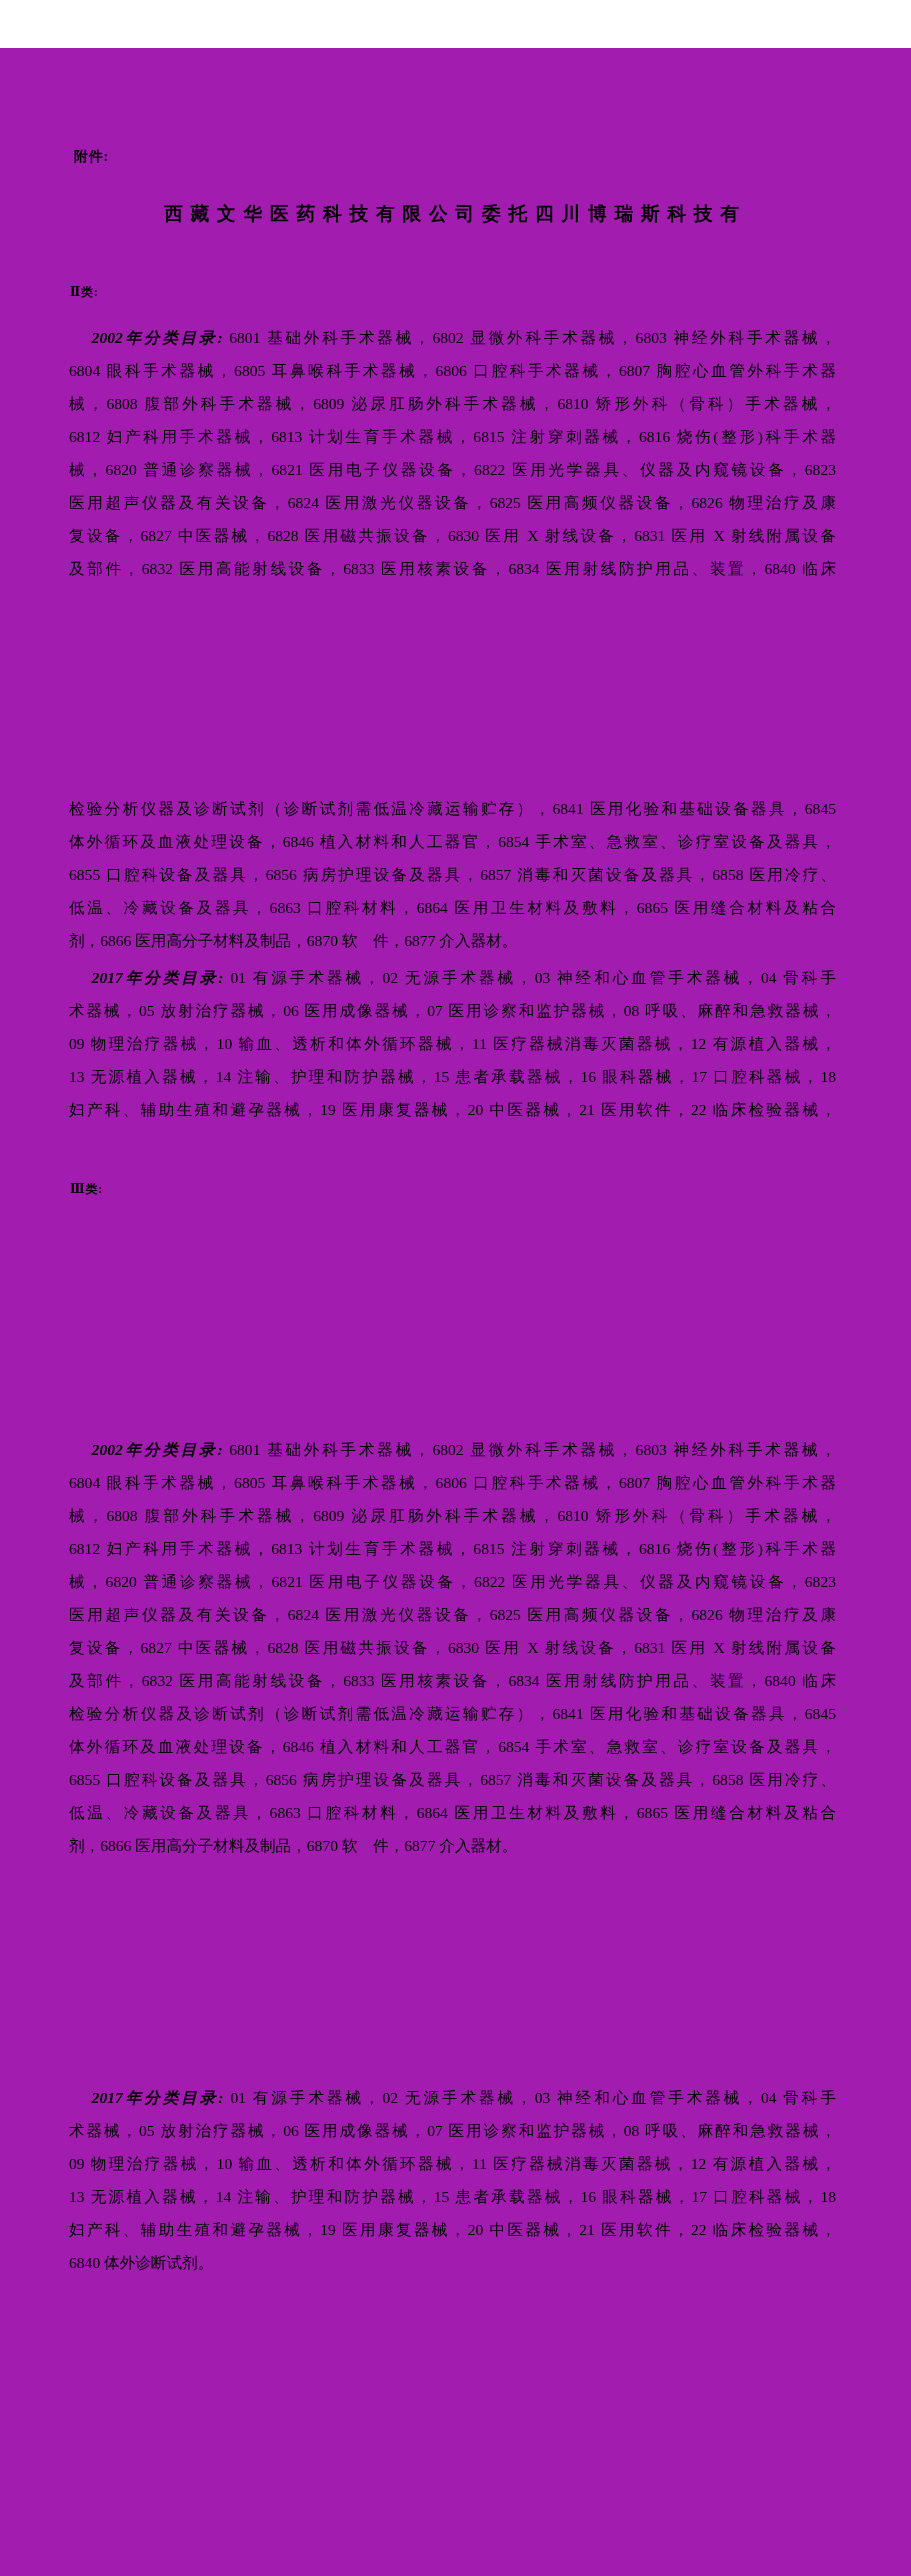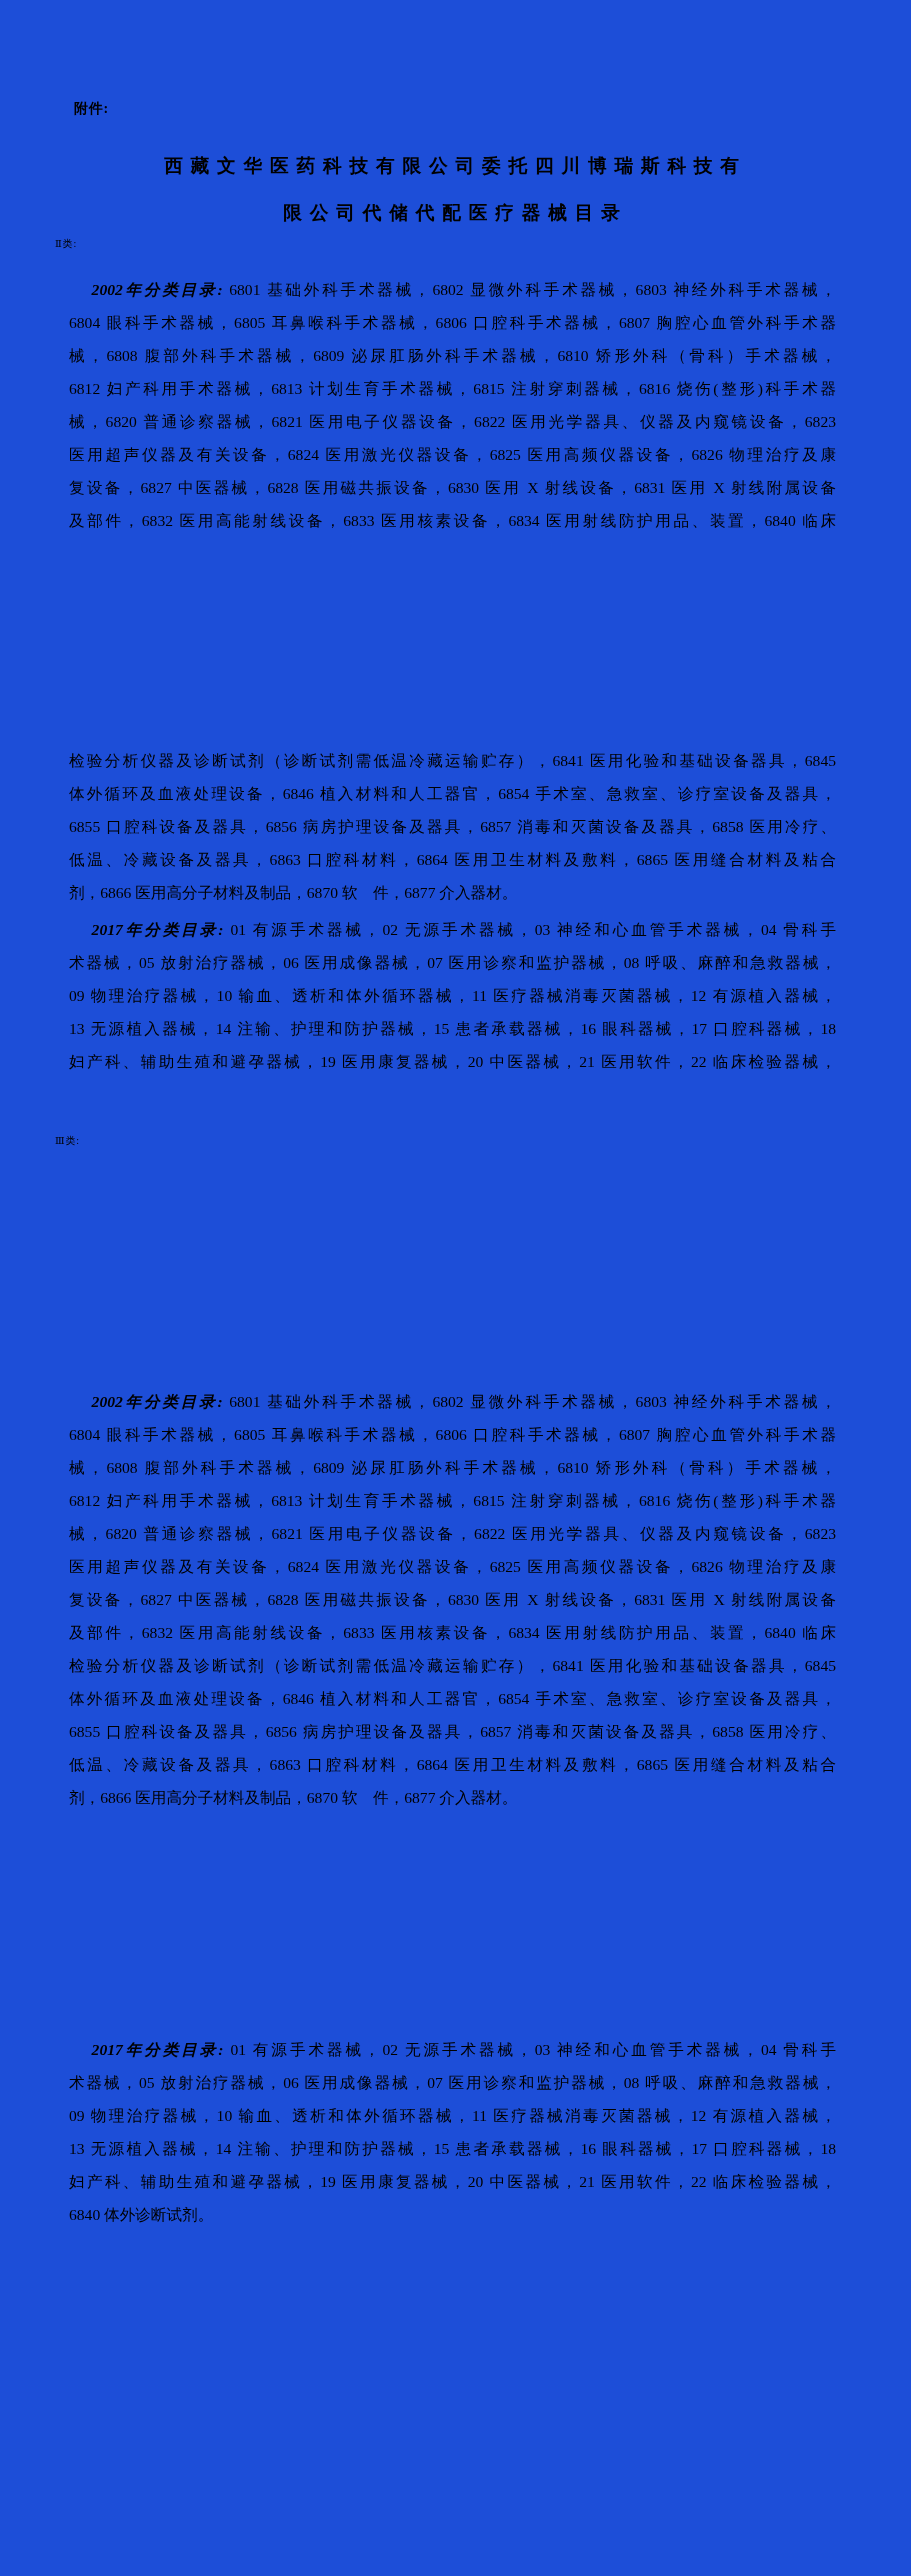--- a/index.html
+++ b/index.html
@@ -10,21 +10,22 @@
   body {
     width: 911px;
     height: 2576px;
     position: relative;
     font-family: "Liberation Serif", "DejaVu Serif", serif;
     color: #000;
   }
   .page {
     position: absolute;
     inset: 0;
-    background: #1d4ed8;
+    background: #a21caf;
+    margin-top: 48px;
   }
   .attachment {
     position: absolute;
     left: 74px;
     top: 100px;
     font-size: 14px;
     font-weight: bold;
     letter-spacing: 0.8px;
   }
   .title {
@@ -35,23 +36,23 @@
     text-align: center;
     font-size: 18.7px;
     font-weight: bold;
   }
   .title-line {
     line-height: 47px;
     letter-spacing: 7.8px;
   }
   .class-label {
     position: absolute;
-    left: 55px;
-    font-size: 10px;
-    font-weight: normal;
+    left: 70px;
+    font-size: 12px;
+    font-weight: bold;
     line-height: 20px;
     letter-spacing: 0.8px;
   }
   .c2 { top: 234px; }
   .c3 { top: 1131px; }
   .para {
     position: absolute;
     left: 69px;
     width: 767px;
     font-size: 15.6px;
@@ -75,21 +76,20 @@
   .para b { font-weight: bold; font-style: italic; }
 </style>
 </head>
 <body>
 
 <div class="page">
   <div class="attachment">附件:</div>
 
   <div class="title">
     <div class="title-line">西藏文华医药科技有限公司委托四川博瑞斯科技有</div>
-    <div class="title-line">限公司代储代配医疗器械目录</div>
   </div>
 
   <div class="class-label c2">Ⅱ类:</div>
 
   <div class="para b1">
       <div class="line indent"><b>2002年分类目录:</b> 6801 基础外科手术器械，6802 显微外科手术器械，6803 神经外科手术器械，</div>
       <div class="line">6804 眼科手术器械，6805 耳鼻喉科手术器械，6806 口腔科手术器械，6807 胸腔心血管外科手术器</div>
       <div class="line">械，6808 腹部外科手术器械，6809 泌尿肛肠外科手术器械，6810 矫形外科（骨科）手术器械，</div>
       <div class="line">6812 妇产科用手术器械，6813 计划生育手术器械，6815 注射穿刺器械，6816 烧伤(整形)科手术器</div>
       <div class="line">械，6820 普通诊察器械，6821 医用电子仪器设备，6822 医用光学器具、仪器及内窥镜设备，6823</div>

